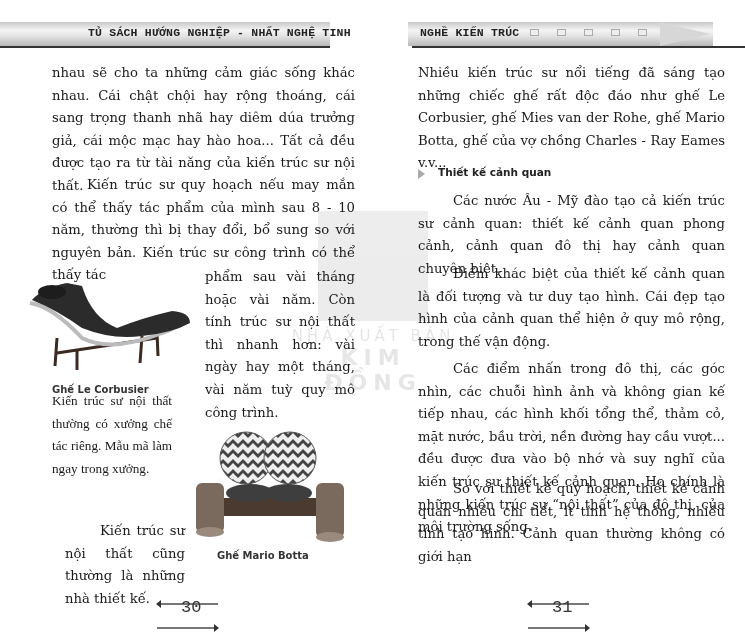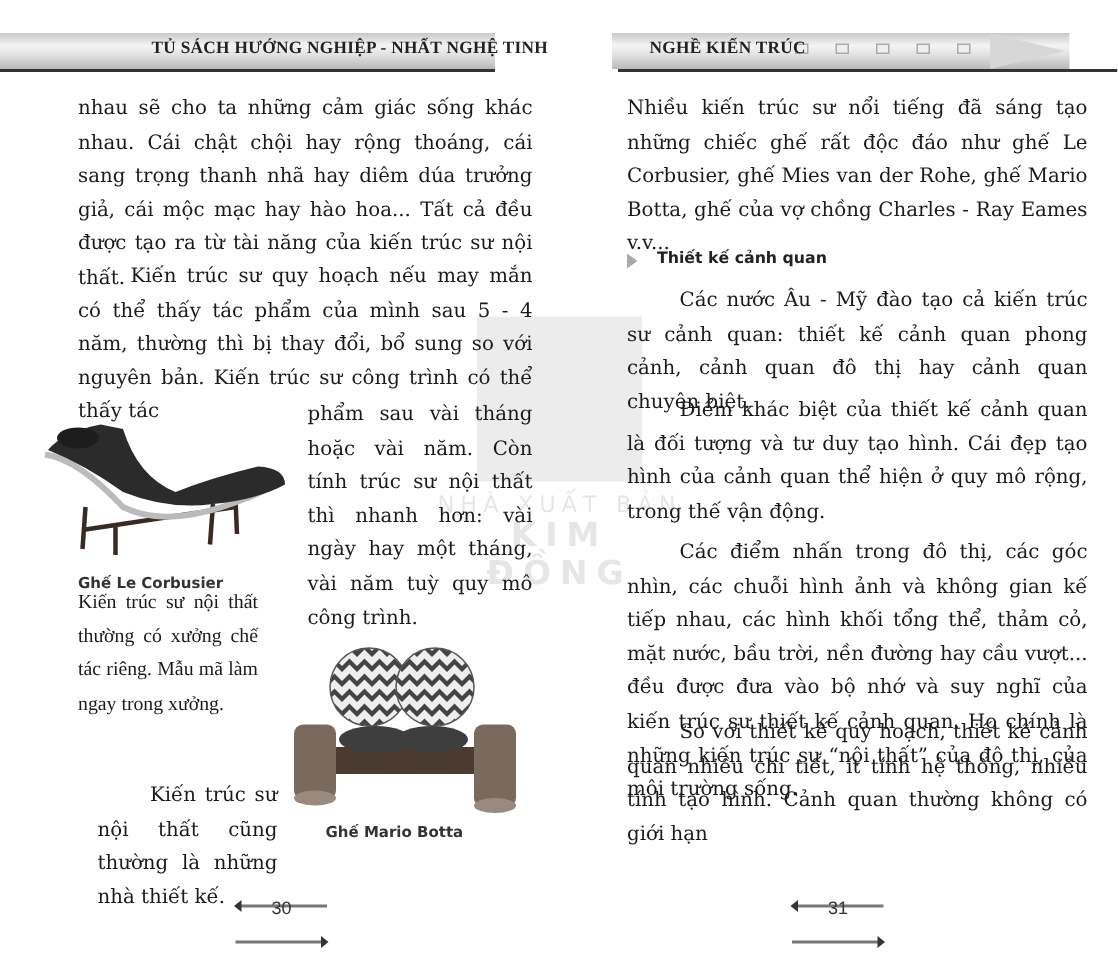--- a/index.html
+++ b/index.html
@@ -15,22 +15,22 @@
     .header-right { left:408px; width:305px; }
     .header-right-tip {
       position:absolute; left:660px; top:22px; width:0; height:0;
       border-top:12px solid transparent; border-bottom:12px solid transparent;
       border-left:50px solid #d7d7d7;
     }
     .header-rule { position:absolute; top:46px; height:2px; background:#333; }
     .rule-left { left:0; width:330px; }
     .rule-right { left:412px; width:333px; }
     .header-title {
-      position:absolute; top:26px; font-family:Liberation Serif, serif;
-      font-weight:bold; font-size:11.5px; letter-spacing:0.2px; color:#222;margin-left:13px;
+      position:absolute; top:26px; font-family:Liberation Mono, monospace;
+      font-weight:bold; font-size:11.5px; letter-spacing:0.2px; color:#222;
     }
     .title-left { left:88px; }
     .title-right { left:420px;text-align:right; }
     .win-dots { position:absolute; top:29px; left:530px; display:flex; gap:18px; }
     .win-dots span { width:7px; height:5px; border:1px solid #aaa; background:#eee; display:block; }
 
     .watermark {
       position:absolute; left:288px; top:205px; width:170px; height:215px; opacity:0.18;
       font-family:"DejaVu Sans", sans-serif; color:#777; text-align:center;
     }
@@ -60,21 +60,21 @@
     }
     .right-col2 { left:418px; top:190px; width:307px; }
     .right-col3 { left:418px; top:263px; width:307px; }
     .right-col4 { left:418px; top:358px; width:307px; }
     .right-col5 { left:418px; top:478px; width:307px; }
 
     .caption { position:absolute; font-family:"DejaVu Sans", sans-serif; font-size:10px; font-weight:bold; color:#333; }
     .cap1 { left:52px; top:384px; }
     .cap2 { left:217px; top:550px; }
 
-    .page-num { position:absolute; font-family:Liberation Sans, sans-serif; font-size:12px; color:#333; }
+    .page-num { position:absolute; font-family:Liberation Mono, monospace; font-size:17px; color:#333; }
     .pn-left { left:181px; top:598px; }
     .pn-right { left:552px; top:598px; }
     .arrow { position:absolute; height:1.5px; background:#777; }
     .arrow.l::before { content:""; position:absolute; left:-4px; top:-3px; border-top:4px solid transparent; border-bottom:4px solid transparent; border-right:5px solid #333; }
     .arrow.r::after { content:""; position:absolute; right:-4px; top:-3px; border-top:4px solid transparent; border-bottom:4px solid transparent; border-left:5px solid #333; }
   </style>
 </head>
 <body>
 
 <div class="header-band header-left"></div>
@@ -95,21 +95,21 @@
 <div class="watermark">
   <div class="wm-block"></div>
   <div class="wm-nha">NHÀ XUẤT BẢN</div>
   <div class="wm-kim">KIM ĐỒNG</div>
 </div>
 
 <div class="txt left-col1">
     <p>nhau sẽ cho ta những cảm giác sống khác nhau. Cái chật chội hay rộng thoáng, cái sang trọng thanh nhã hay diêm dúa trưởng giả, cái mộc mạc hay hào hoa... Tất cả đều được tạo ra từ tài năng của kiến trúc sư nội thất.</p>
   </div>
 <div class="txt left-col2">
-    <p class="indent">Kiến trúc sư quy hoạch nếu may mắn có thể thấy tác phẩm của mình sau 5 - 4 năm, thường thì bị thay đổi, bổ sung so với nguyên bản. Kiến trúc sư công trình có thể thấy tác</p>
+    <p class="indent">Kiến trúc sư quy hoạch nếu may mắn có thể thấy tác phẩm của mình sau 8 - 10 năm, thường thì bị thay đổi, bổ sung so với nguyên bản. Kiến trúc sư công trình có thể thấy tác</p>
   </div>
 <div class="txt left-col3">
     <p>phẩm sau vài tháng hoặc vài năm. Còn tính trúc sư nội thất thì nhanh hơn: vài ngày hay một tháng, vài năm tuỳ quy mô công trình.</p>
   </div>
 <div class="txt left-col4">
     <p>Kiến trúc sư nội thất thường có xưởng chế tác riêng. Mẫu mã làm ngay trong xưởng.</p>
   </div>
 <div class="txt left-col5">
     <p class="indent">Kiến trúc sư nội thất cũng thường là những nhà thiết kế.</p>
   </div>

